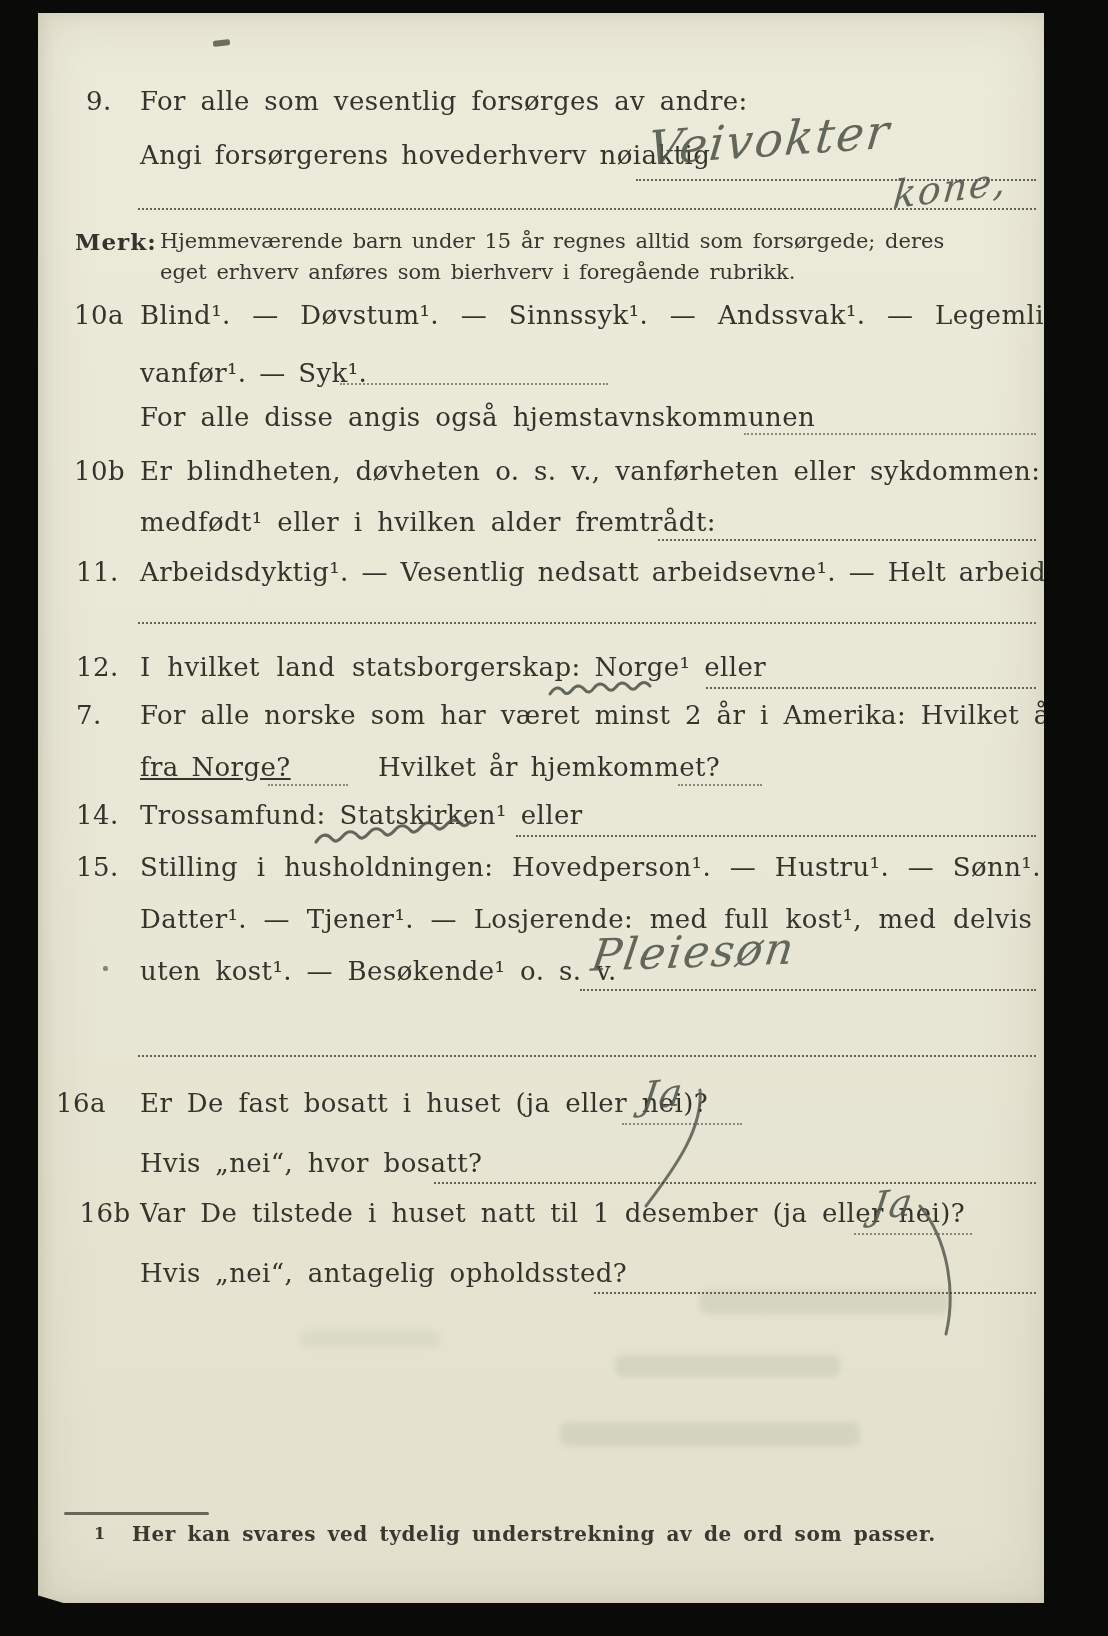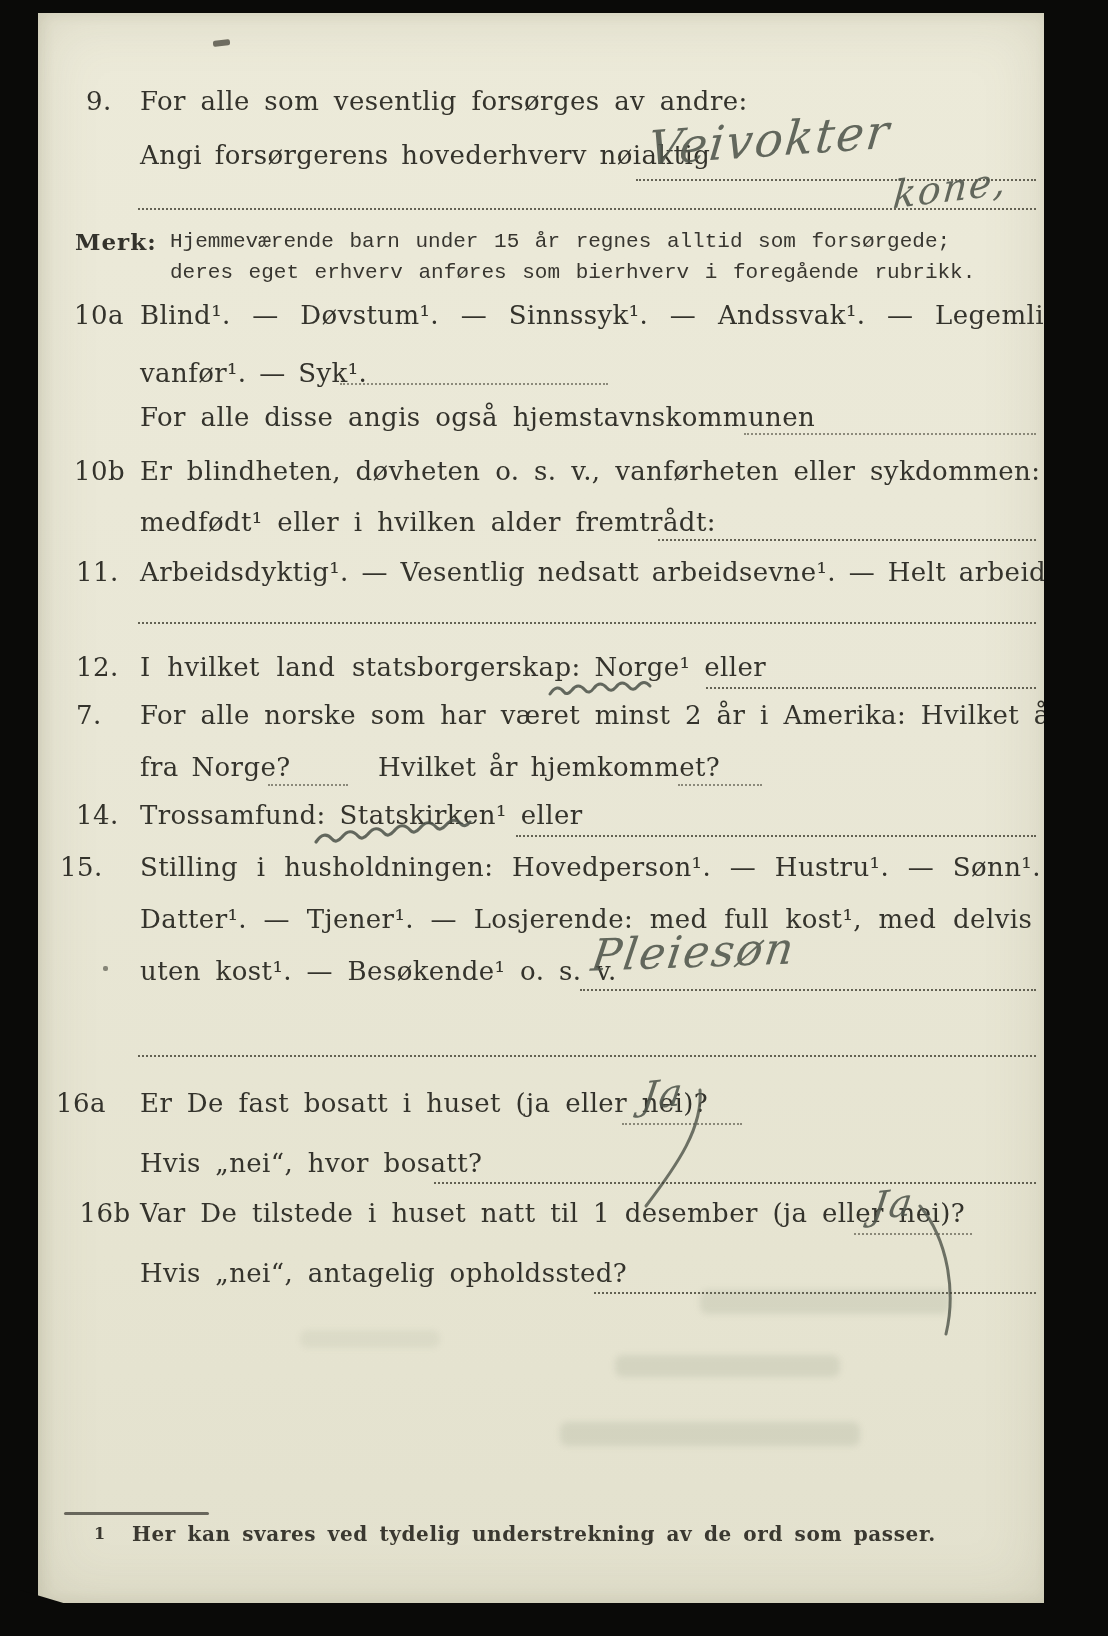--- a/index.html
+++ b/index.html
@@ -63,21 +63,21 @@
   <div class="num" style="left:86px;top:86px;">9.</div>
   <div class="line ws6" style="left:140px;top:86px;">For alle som vesentlig forsørges av andre:</div>
   <div class="line ws4" style="left:140px;top:140px;">Angi forsørgerens hovederhverv nøiaktig</div>
   <div class="dots" style="left:636px;top:176px;width:400px;"></div>
   <div class="hw hw-big" style="left:648px;top:112px;">Veivokter</div>
 
   <div class="dots" style="left:138px;top:205px;width:898px;"></div>
   <div class="hw hw-kone" style="left:893px;top:166px;">kone,</div>
 
   <div class="merk-label" style="left:75px;top:228px;">Merk:</div>
-  <div class="merk-body" style="left:170px;top:226px;font-family:Liberation Mono, monospace;">Hjemmeværende barn under 15 år regnes alltid som forsørgede; deres eget erhverv anføres som bierhverv i foregående rubrikk.</div>
+  <div class="merk-body" style="left:160px;top:226px;">Hjemmeværende barn under 15 år regnes alltid som forsørgede; deres eget erhverv anføres som bierhverv i foregående rubrikk.</div>
 
   <div class="num" style="left:74px;top:300px;">10a</div>
   <div class="line ws12" style="left:140px;top:300px;">Blind¹. — Døvstum¹. — Sinnssyk¹. — Andssvak¹. — Legemlig</div>
   <div class="line ws4" style="left:140px;top:352px;margin-top:6px;">vanfør¹. — Syk¹.</div>
   <div class="dots faint" style="left:340px;top:380px;width:268px;"></div>
   <div class="line ws6" style="left:140px;top:402px;">For alle disse angis også hjemstavnskommunen</div>
   <div class="dots faint" style="left:744px;top:430px;width:292px;"></div>
 
   <div class="num" style="left:74px;top:456px;">10b</div>
   <div class="line ws6" style="left:140px;top:456px;">Er blindheten, døvheten o. s. v., vanførheten eller sykdommen: Antagelig</div>
@@ -93,35 +93,35 @@
   <div class="line ws8" style="left:140px;top:652px;">
     <span>I hvilket land statsborgerskap:</span><span class="gap-sm"></span><span>Norge¹</span><span class="gap-sm"></span><span>eller</span>
   </div>
   <div class="dots" style="left:706px;top:684px;width:330px;"></div>
   <svg class="svgmark" style="left:548px;top:682px;" width="112" height="18" viewBox="0 0 112 18">
     <path d="M2 12 q7 -11 14 -2 q3 4 8 -2 q6 -8 13 0 q4 5 9 -2 q6 -8 13 0 q4 5 9 -1 q6 -8 13 0 q4 5 9 -1 q6 -7 12 0" fill="none" stroke="#4a5048" stroke-width="3" stroke-linecap="round" opacity=".85"></path>
   </svg>
 
   <div class="num" style="left:76px;top:700px;">7.</div>
   <div class="line ws6" style="left:140px;top:700px;">For alle norske som har været minst 2 år i Amerika: Hvilket år reist</div>
-  <div class="line ws4" style="left:140px;top:752px;">fra Norge?</div>
+  <div class="line ws4" style="left:140px;top:752px;text-decoration:underline;">fra Norge?</div>
   <div class="dots faint" style="left:268px;top:781px;width:80px;"></div>
   <div class="line ws4" style="left:378px;top:752px;">Hvilket år hjemkommet?</div>
   <div class="dots faint" style="left:678px;top:781px;width:84px;"></div>
 
   <div class="num" style="left:76px;top:800px;">14.</div>
   <div class="line ws8" style="left:140px;top:800px;">
     <span>Trossamfund:</span><span class="gap-sm"></span><span>Statskirken¹</span><span class="gap-sm"></span><span>eller</span>
   </div>
   <div class="dots" style="left:516px;top:832px;width:520px;"></div>
   <svg class="svgmark" style="left:314px;top:828px;" width="168" height="20" viewBox="0 0 168 20">
     <path d="M2 14 q8 -12 16 -3 q4 5 10 -2 q8 -10 16 -1 q4 5 10 -2 q8 -10 16 -1 q4 5 10 -2 q8 -10 16 -1 q4 5 10 -2 q8 -10 16 -1 q4 5 10 -2 q8 -9 15 -1 q4 4 9 -2" fill="none" stroke="#4a5048" stroke-width="3.2" stroke-linecap="round" opacity=".85"></path>
   </svg>
 
-  <div class="num" style="left:60px;top:852px;">15.</div>
+  <div class="num" style="left:76px;top:852px;">15.</div>
   <div class="line ws10" style="left:140px;top:852px;">Stilling i husholdningen: Hovedperson¹. — Hustru¹. — Sønn¹. —</div>
   <div class="line ws8" style="left:140px;top:904px;">Datter¹. — Tjener¹. — Losjerende: med full kost¹, med delvis kost¹,</div>
   <div class="line ws6" style="left:140px;top:956px;">uten kost¹. — Besøkende¹ o. s. v.</div>
   <div class="dots" style="left:580px;top:986px;width:456px;"></div>
   <div class="hw hw-rel" style="left:592px;top:926px;">Pleiesøn</div>
 
   <div class="dots" style="left:138px;top:1052px;width:898px;"></div>
 
   <div class="num" style="left:56px;top:1088px;">16a</div>
   <div class="line ws6" style="left:140px;top:1088px;">Er De fast bosatt i huset (ja eller nei)?</div>

